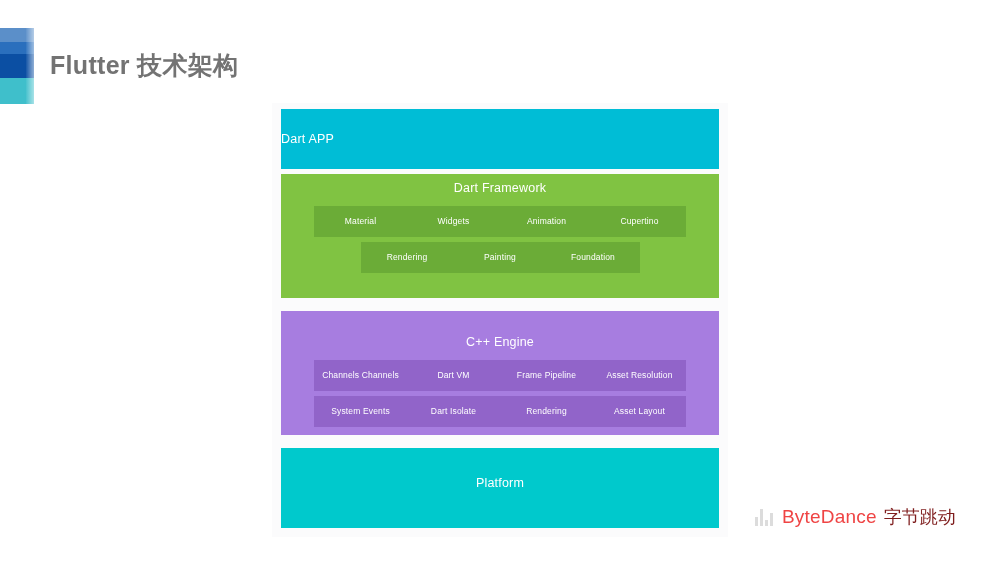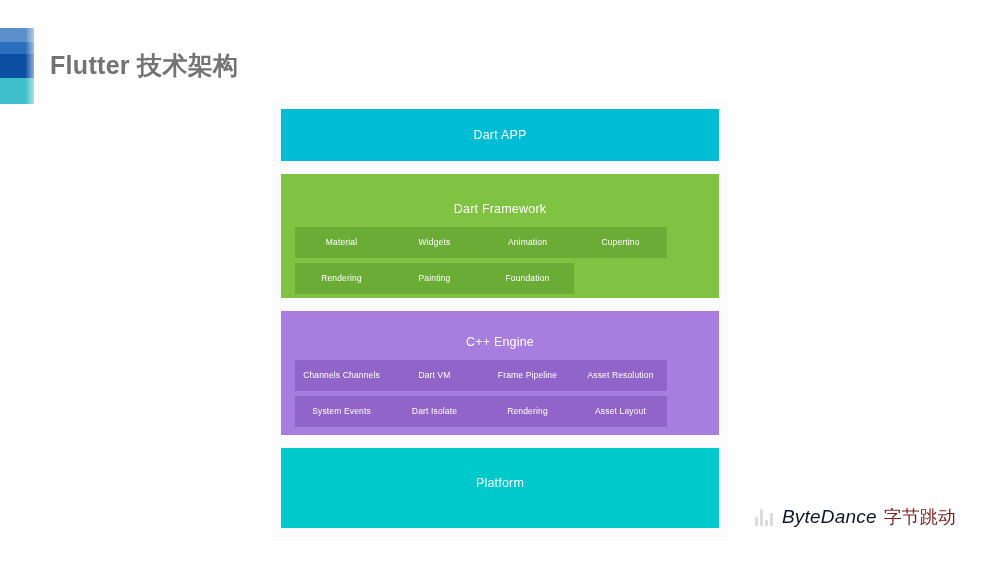--- a/index.html
+++ b/index.html
@@ -76,33 +76,32 @@
     text-align: center;
     color: #ffffff;
     font-size: 12.5px;
     font-weight: normal;
     letter-spacing: 0.2px;
   }
 
   
   .layer-app {
     top: 6px;
-    height: 52px;
+    height: 60px;
     background: #00BDD6;
     display: flex;
     align-items: center;
-    justify-content: center;
   }
 
   
   .layer-framework {
     top: 71px;
     height: 124px;
     background: #80C342;
-    padding-top: 28px;
+    padding-top: 7px;
   }
 
   
   .layer-engine {
     top: 208px;
     height: 124px;
     background: #A77DE0;
     padding-top: 24px;
   }
 
@@ -112,21 +111,21 @@
     height: 80px;
     background: #00C9CC;
     padding-top: 28px;
   }
 
   .cell-grid {
     margin-top: 11px;
     padding: 0 14px;
     display: flex;
     flex-wrap: wrap;
-    justify-content: flex-start;
+    justify-content: center;
     row-gap: 5px;
   }
   .cell {
     width: 93px;
     height: 31px;
     display: flex;
     align-items: center;
     justify-content: center;
     color: #ffffff;
     font-size: 8.5px;
@@ -159,24 +158,23 @@
     display: block;
     width: 3px;
     background: #dcdcdc;
   }
   .wm-bars i:nth-child(1) { height: 9px;  }
   .wm-bars i:nth-child(2) { height: 17px; }
   .wm-bars i:nth-child(3) { height: 6px;  }
   .wm-bars i:nth-child(4) { height: 13px; }
   .wm-text {
     font-size: 19px;
-    color: #0f172a;
+    color: #ef4444;
     letter-spacing: 0.2px;
     white-space: nowrap;
-    font-style: italic;
   }
   .wm-text-cn {
     font-size: 18px;
     color: #7f1d1d;
     letter-spacing: 0px;
     white-space: nowrap;
     margin-left: -2px;
   }
 </style>
 </head>

